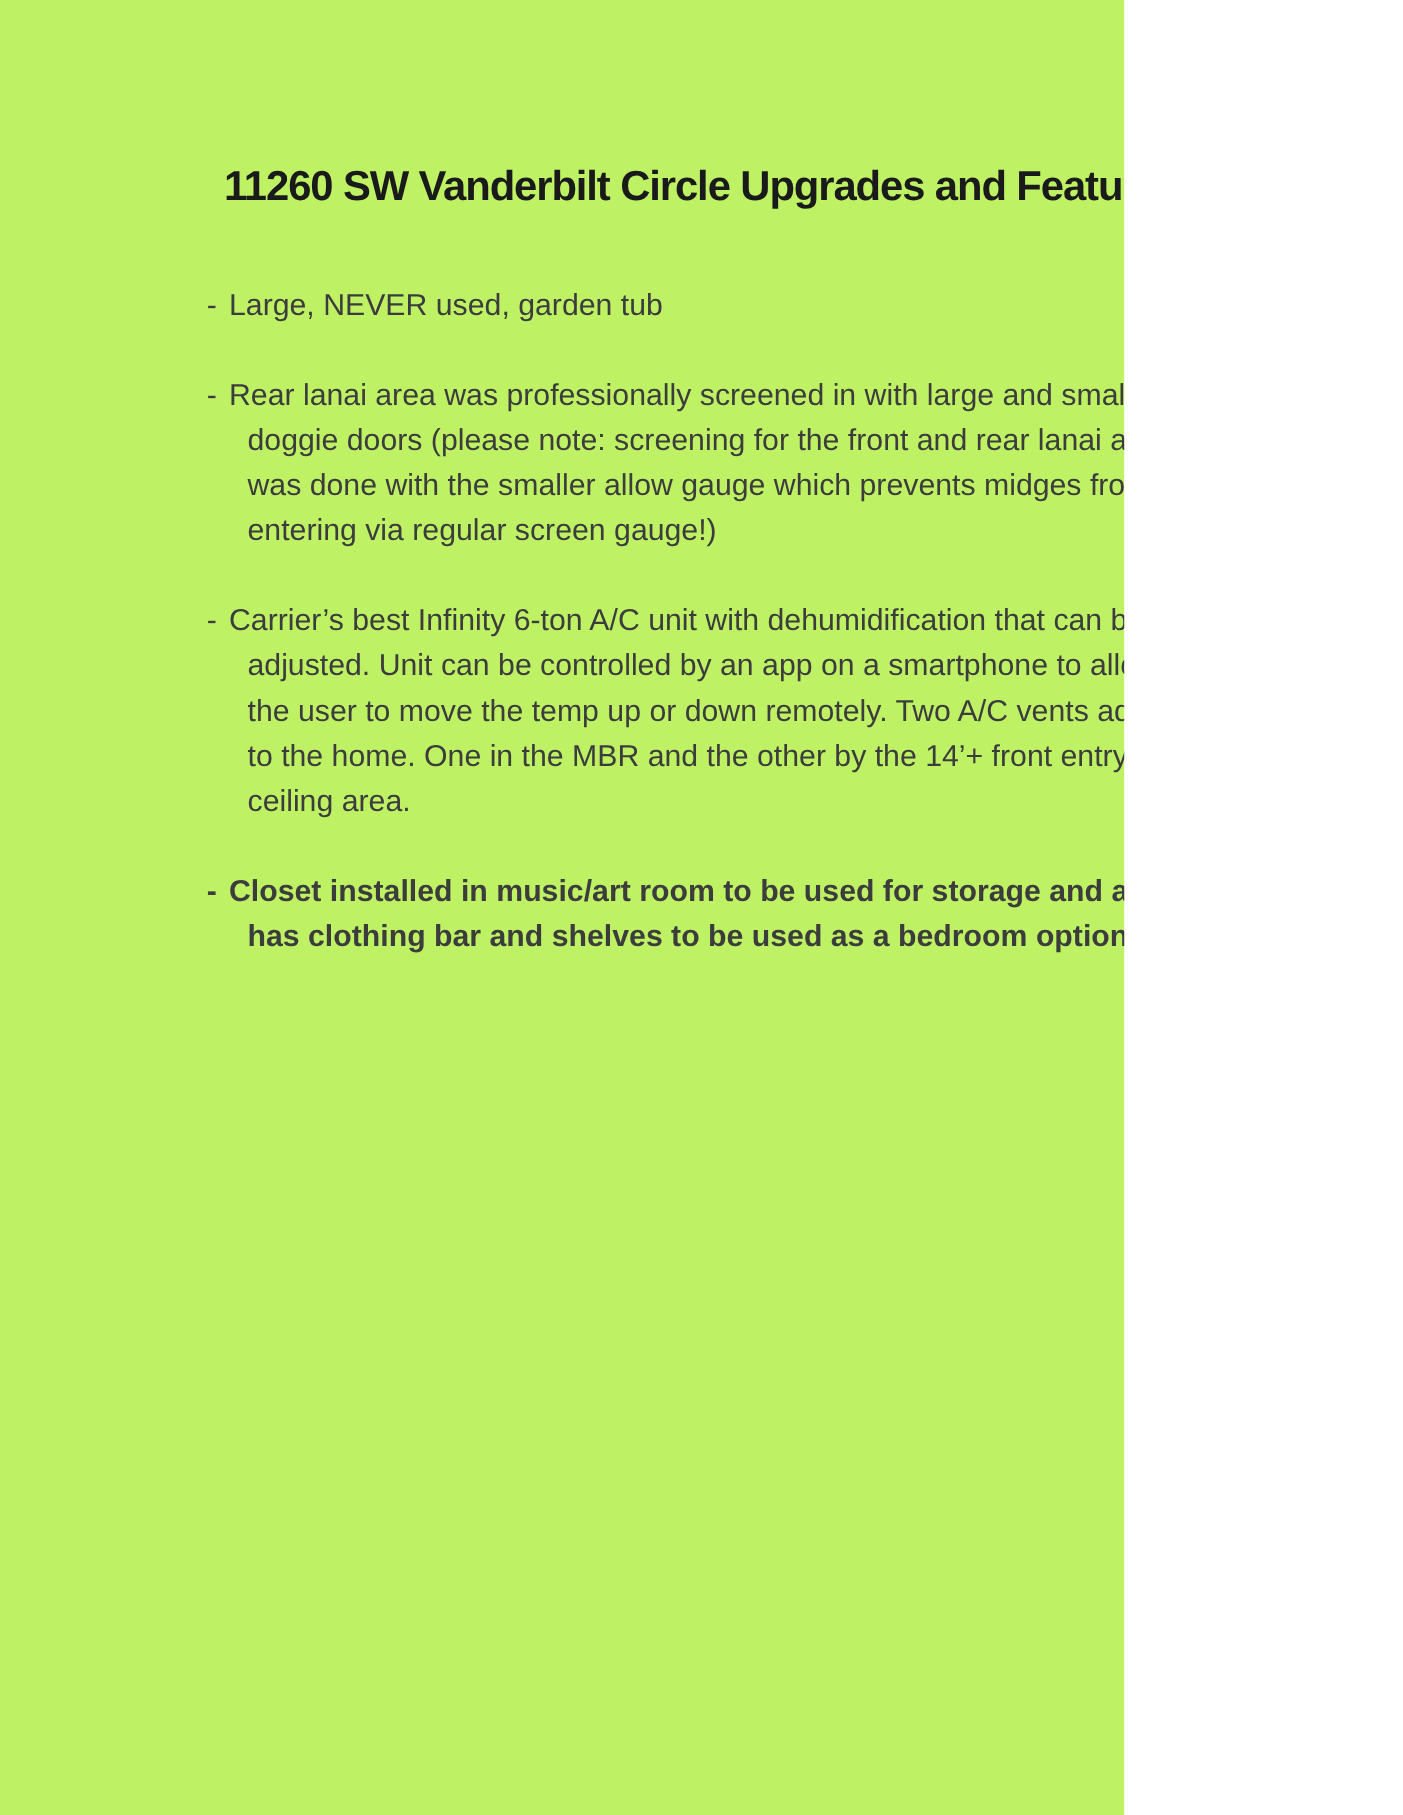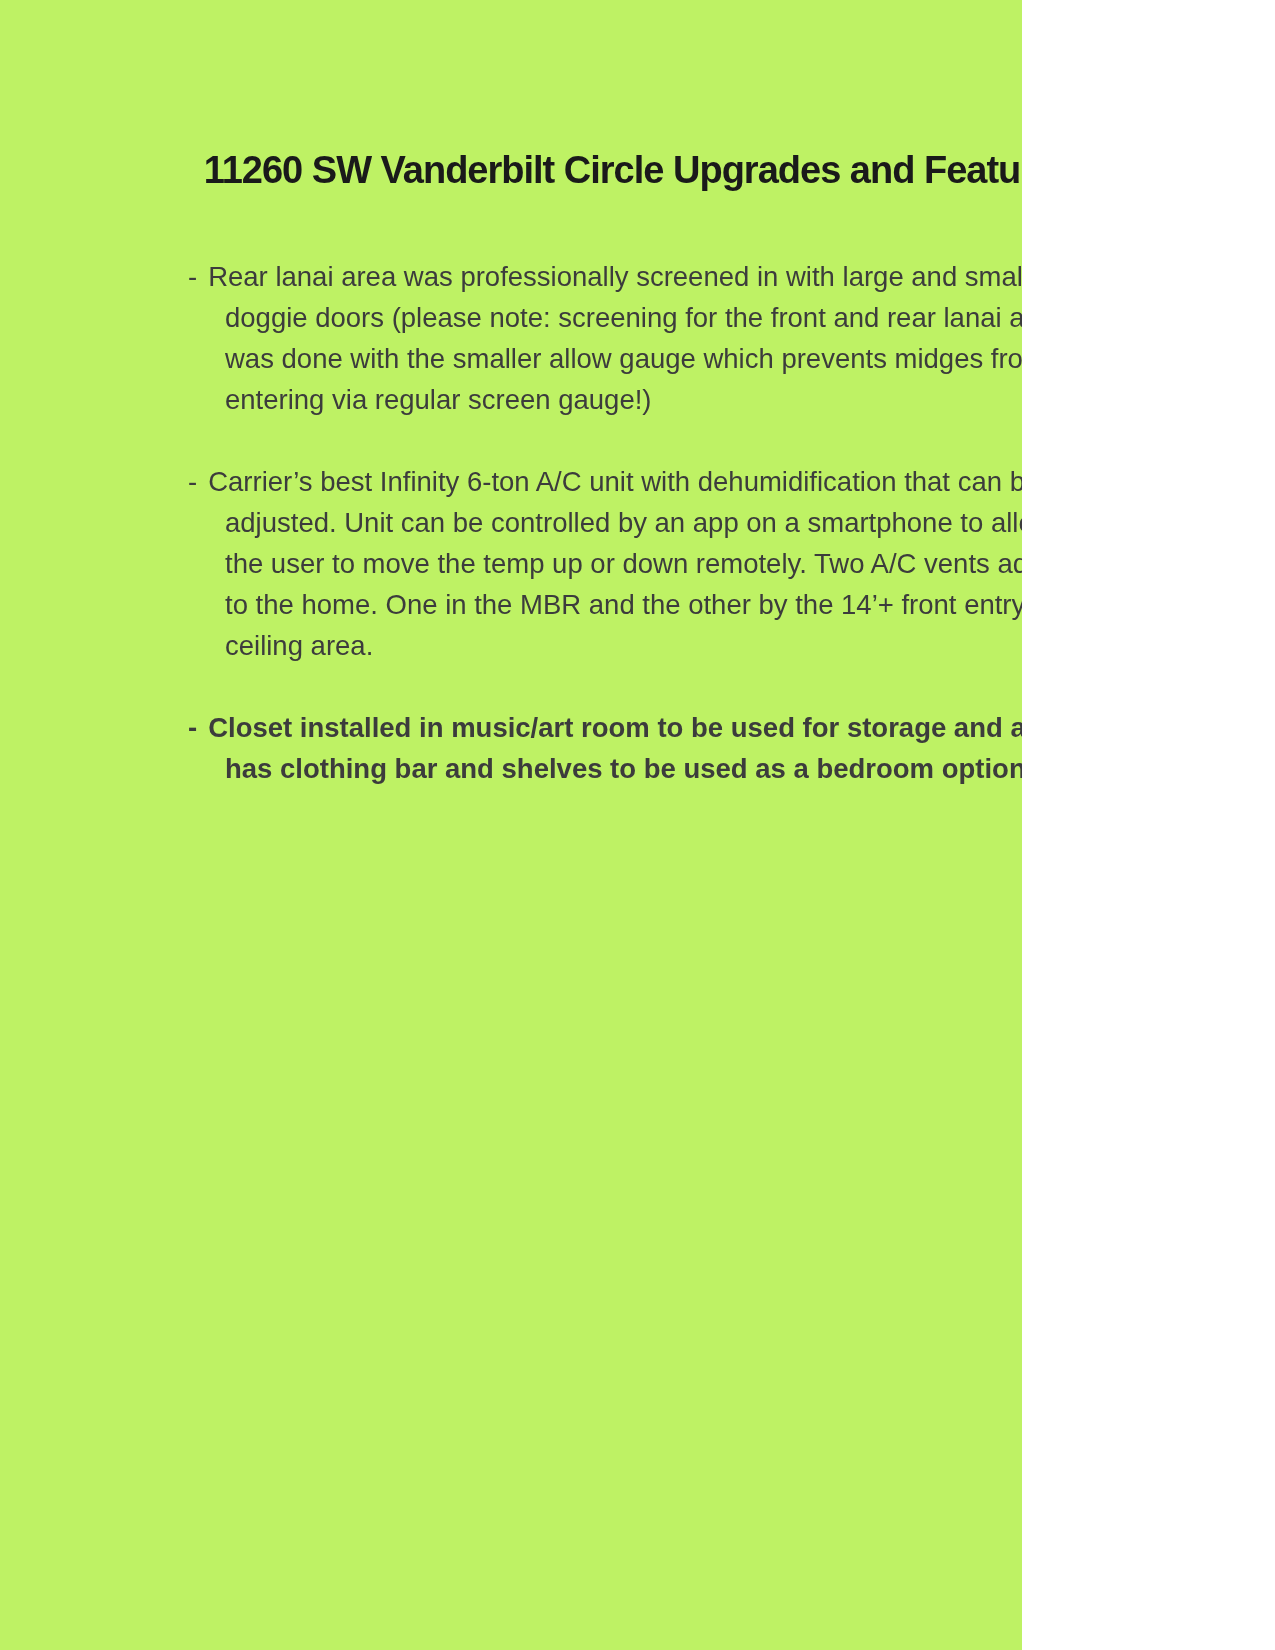--- a/index.html
+++ b/index.html
@@ -53,20 +53,23 @@
 </head>
 <body>
 
 <div class="page">
   <div class="content">
 
     <h1 class="doc-title">11260 SW Vanderbilt Circle Upgrades and Features</h1>
 
     <div>
 
+      <p class="bullet">
+        <span class="marker">-</span><span>Large, NEVER used, garden tub</span>
+      </p>
 
 
       <p class="bullet">
         <span class="marker">-</span><span>Rear lanai area was professionally screened in with large and small doggie doors (please note: screening for the front and rear lanai areas was done with the smaller allow gauge which prevents midges from entering via regular screen gauge!)</span>
       </p>
 
 
       <p class="bullet">
         <span class="marker">-</span><span>Carrier’s best Infinity 6-ton A/C unit with dehumidification that can be adjusted. Unit can be controlled by an app on a smartphone to allow the user to move the temp up or down remotely. Two A/C vents added to the home. One in the MBR and the other by the 14’+ front entry ceiling area.</span>
       </p>

